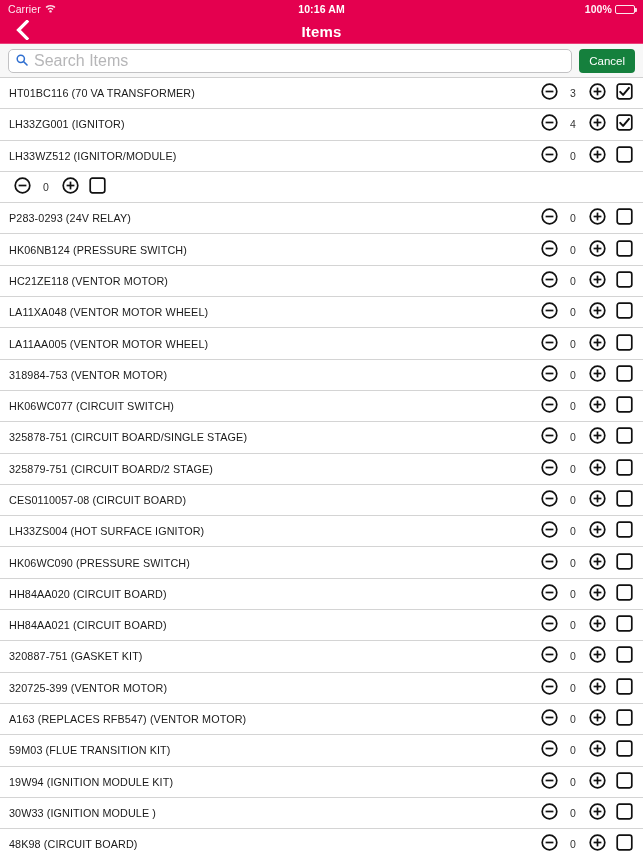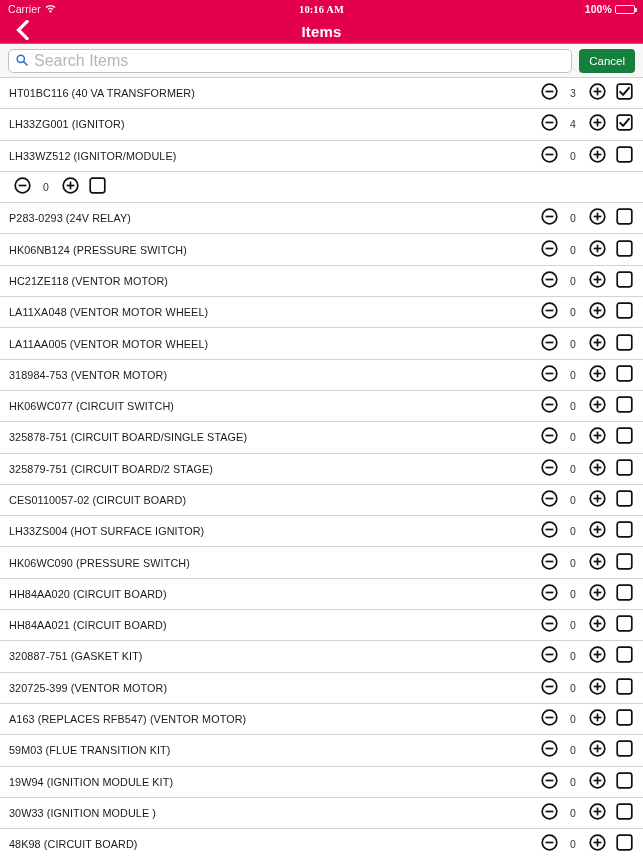--- a/index.html
+++ b/index.html
@@ -39,21 +39,20 @@
     opacity: 0.92;
   }
   .status-center {
     position: absolute;
     left: 0; right: 0;
     text-align: center;
     font-size: 10.5px;
     font-weight: 700;
     color: #ffffff;
     pointer-events: none;
-    font-family: Liberation Serif, serif;
   }
   .status-right {
     margin-left: auto;
     display: flex;
     align-items: center;
     gap: 3px;
     font-size: 10.5px;
     font-weight: 700;
     opacity: 0.95;
   }
@@ -272,21 +271,21 @@
           <line x1="7.5" y1="7.5" x2="11" y2="11" stroke="#2f6fd0" stroke-width="1.6" stroke-linecap="round"></line>
         </svg>
       </span>
       <input class="search-input" type="text" placeholder="Search Items" style="">
     </div>
     <button class="cancel-button">Cancel</button>
   </div>
 
   <div class="item-list" id="item-list">
       <div class="item-row">
-        <div class="item-label">HT01BC116 (40 VA TRANSFORMER)</div>
+        <div class="item-label">HT01BC116 (70 VA TRANSFORMER)</div>
         <div class="item-controls">
           <button class="stepper-btn">
             <span><svg width="17" height="17" viewBox="0 0 17 17">
     <circle cx="8.5" cy="8.5" r="7.3" stroke="#111" stroke-width="1.7" fill="none"></circle>
     <line x1="4.6" y1="8.5" x2="12.4" y2="8.5" stroke="#111" stroke-width="1.7" stroke-linecap="butt"></line>
   </svg></span>
           </button>
           <div class="qty">3</div>
           <button class="stepper-btn">
             <span><svg width="17" height="17" viewBox="0 0 17 17">
@@ -596,21 +595,21 @@
           </button>
           <button class="checkbox">
             <span><svg width="17" height="17" viewBox="0 0 17 17">
     <rect x="1.2" y="1.2" width="14.6" height="14.6" rx="2.2" ry="2.2" stroke="#111" stroke-width="1.7" fill="none"></rect>
 
   </svg></span>
           </button>
         </div>
       </div>
       <div class="item-row">
-        <div class="item-label">CES0110057-02 (CIRCUIT BOARD)</div>
+        <div class="item-label">CES0110057-08 (CIRCUIT BOARD)</div>
         <div class="item-controls">
           <button class="stepper-btn">
             <span><svg width="17" height="17" viewBox="0 0 17 17">
     <circle cx="8.5" cy="8.5" r="7.3" stroke="#111" stroke-width="1.7" fill="none"></circle>
     <line x1="4.6" y1="8.5" x2="12.4" y2="8.5" stroke="#111" stroke-width="1.7" stroke-linecap="butt"></line>
   </svg></span>
           </button>
           <div class="qty">0</div>
           <button class="stepper-btn">
             <span><svg width="17" height="17" viewBox="0 0 17 17">

